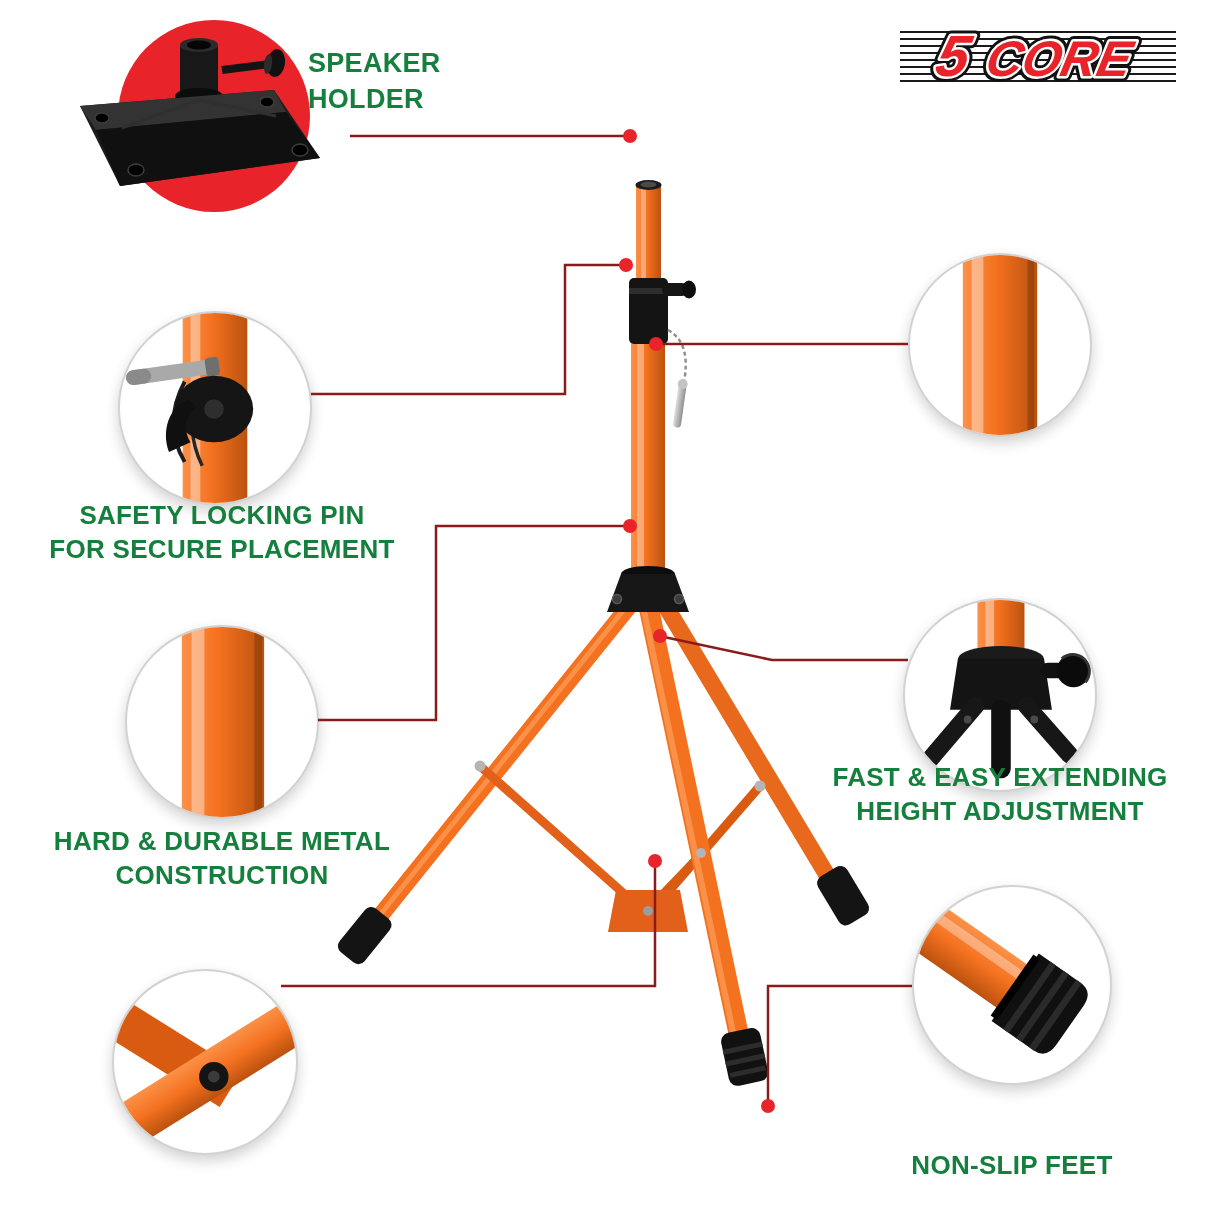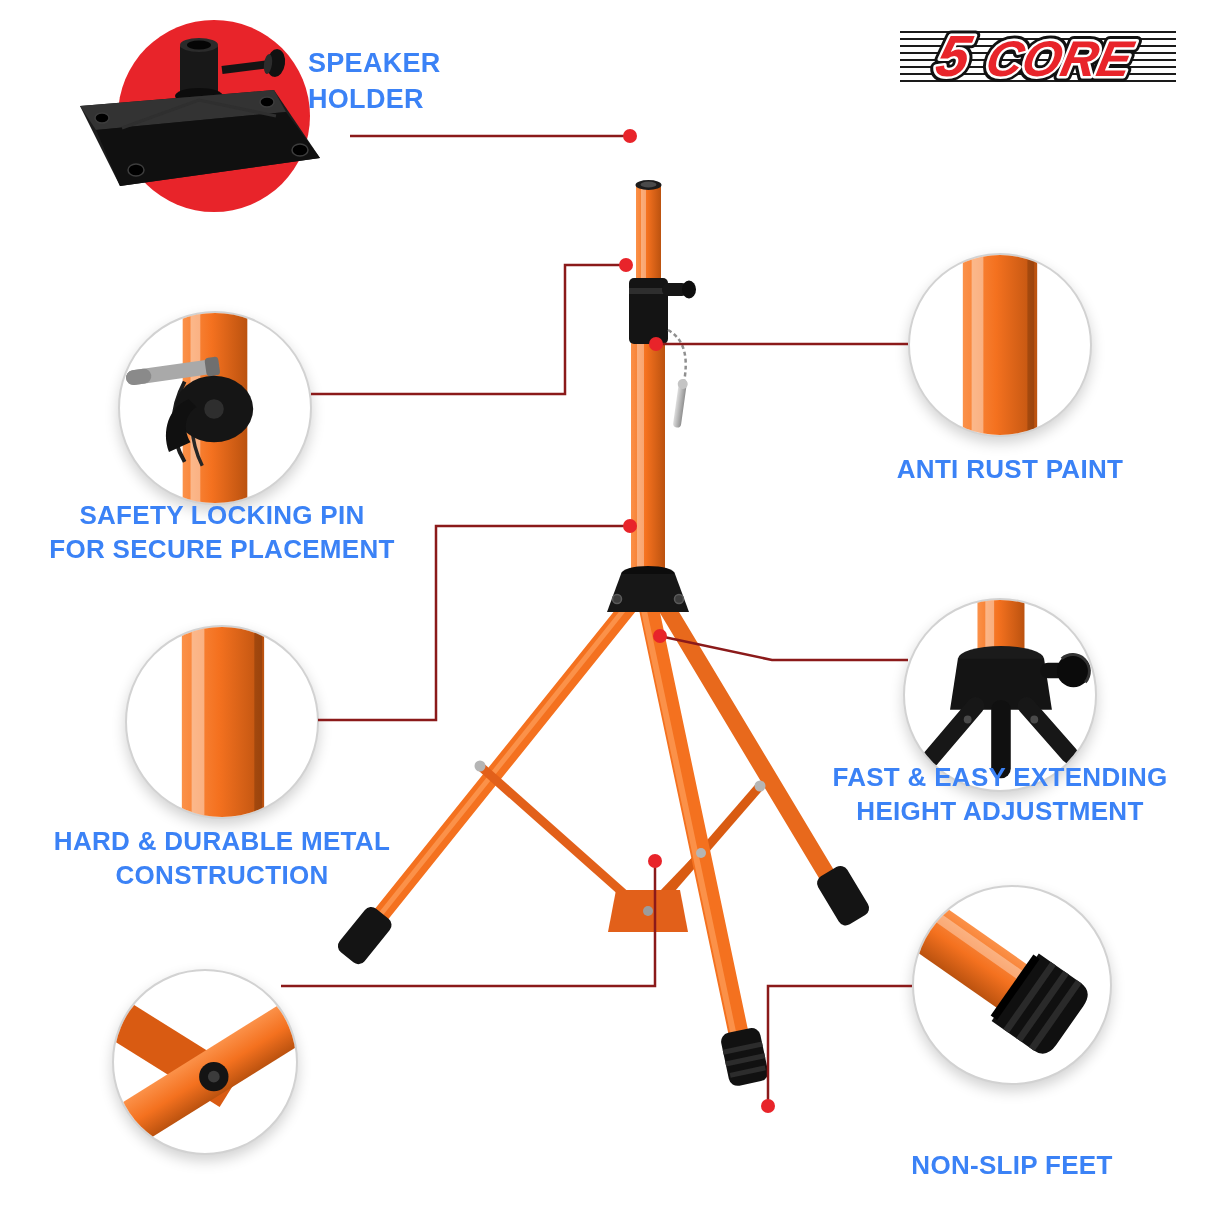--- a/index.html
+++ b/index.html
@@ -40,21 +40,21 @@
   .inset svg { display: block; width: 100%; height: 100%; }
   #inset-safety  { left: 118px; top: 311px; width: 194px; height: 194px; }
   #inset-metal   { left: 125px; top: 625px; width: 194px; height: 194px; }
   #inset-rugged  { left: 112px; top: 969px; width: 186px; height: 186px; }
   #inset-rust    { left: 908px; top: 253px; width: 184px; height: 184px; }
   #inset-height  { left: 903px; top: 598px; width: 194px; height: 194px; }
   #inset-feet    { left: 912px; top: 885px; width: 200px; height: 200px; }
   .label {
     position: absolute;
     font-weight: bold;
-    color: #3b82f6;
+    color: #15803d;
     white-space: pre-line;
     text-align: center;
     font-size: 26px;
     line-height: 1.32;
     letter-spacing: 0.3px;
   }
   .label.left { text-align: left; font-size: 27px; }
   #label-speaker { left: 308px; top: 46px;  width: 240px; }
   #label-safety  { left: 32px;  top: 498px; width: 380px; }
   #label-metal   { left: 37px;  top: 816px; width: 370px; margin-top: 8px; }
@@ -293,21 +293,20 @@
       </g>
     </svg>
   </div>
 
   <div class="label left" id="label-speaker">SPEAKER
 HOLDER</div>
   <div class="label" id="label-safety">SAFETY LOCKING PIN
 FOR SECURE PLACEMENT</div>
   <div class="label" id="label-metal">HARD &amp; DURABLE METAL
 CONSTRUCTION</div>
-  <div class="label" id="label-rust">ANTI RUST PAINT</div>
   <div class="label" id="label-height">FAST &amp; EASY EXTENDING
 HEIGHT ADJUSTMENT</div>
   <div class="label" id="label-feet">NON-SLIP FEET</div>
 
   <div class="logo">
     <svg viewBox="0 0 280 64">
       <g stroke="#1a1a1a" stroke-width="2.2">
         <line x1="2" y1="6" x2="278" y2="6"></line>
         <line x1="2" y1="13" x2="278" y2="13"></line>
         <line x1="2" y1="20" x2="278" y2="20"></line>

